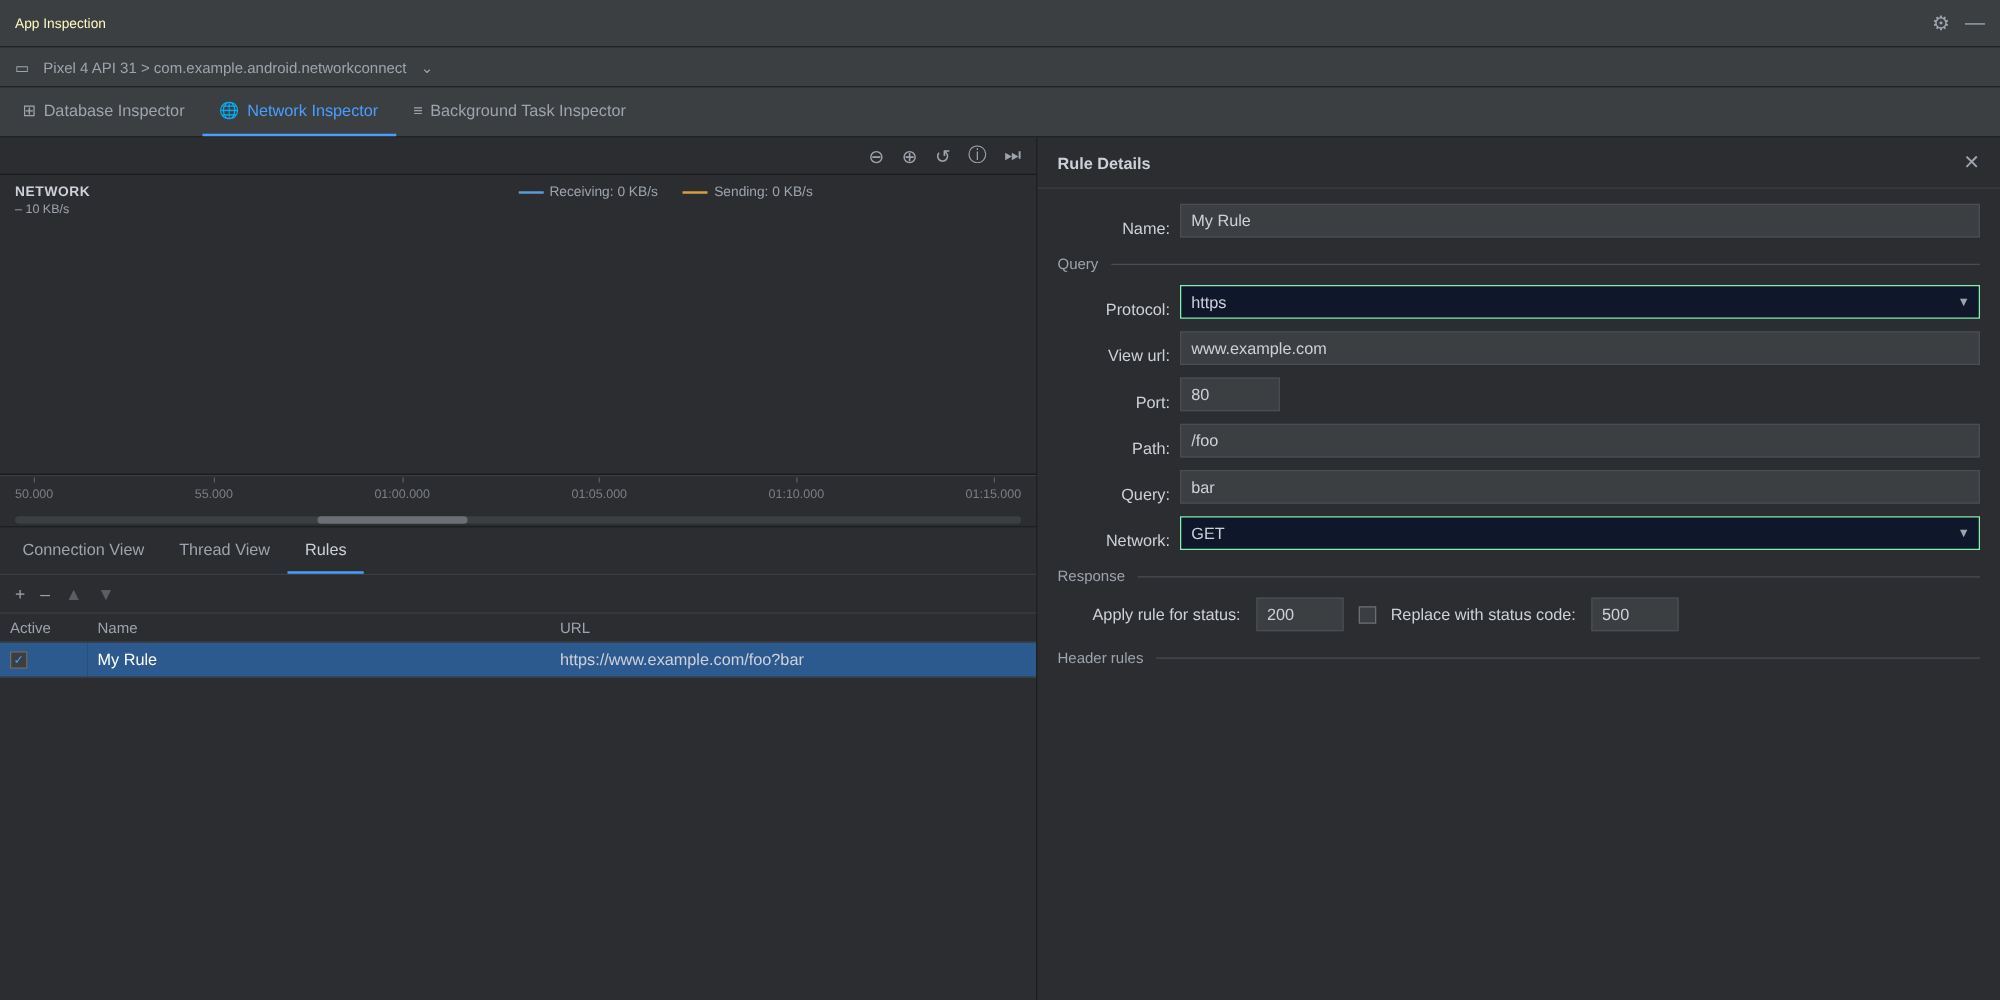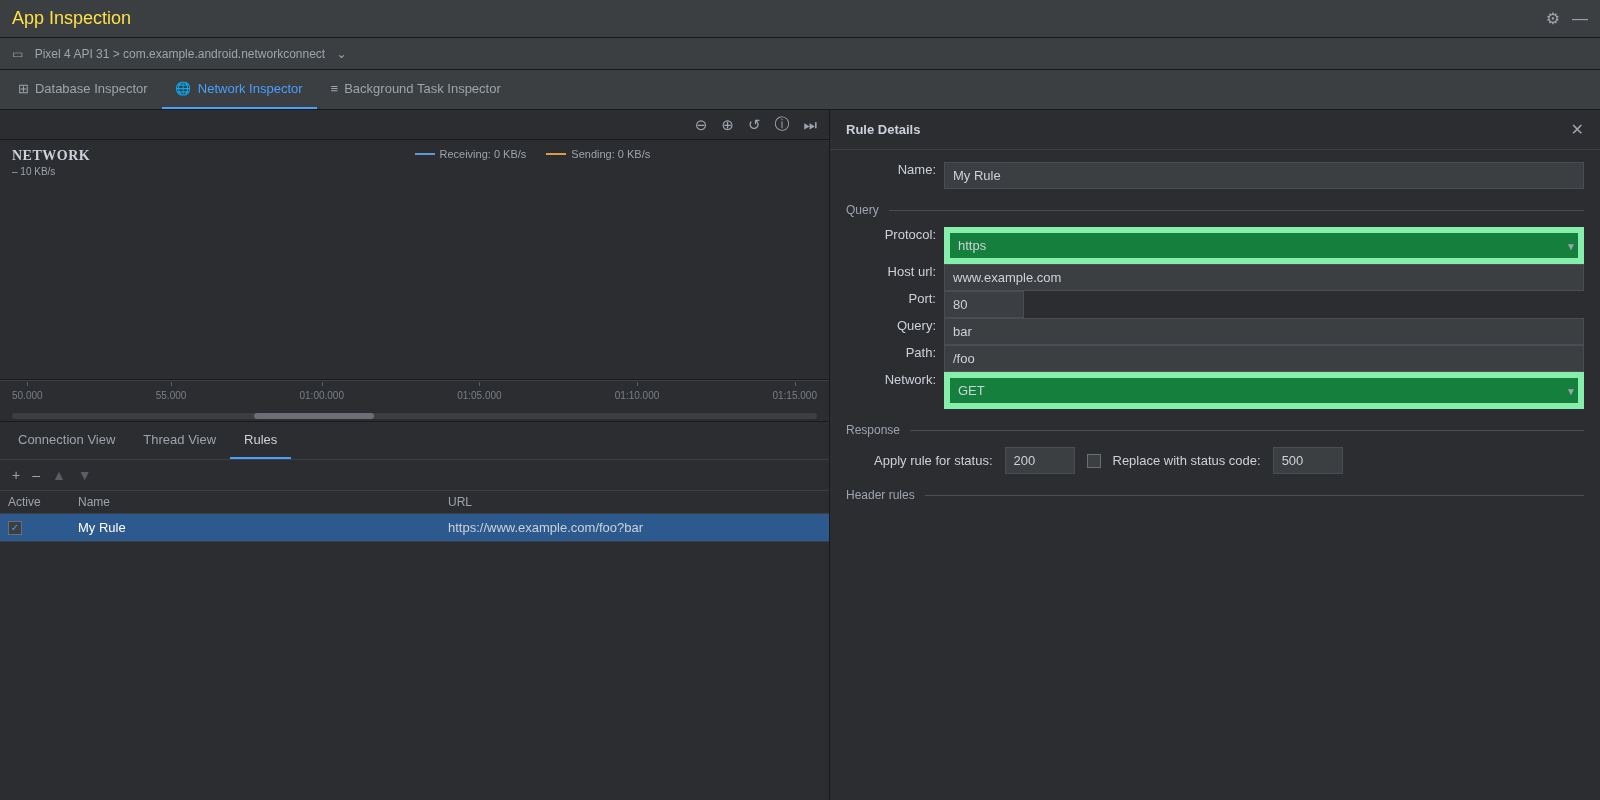--- a/index.html
+++ b/index.html
@@ -20,22 +20,22 @@
       justify-content: space-between;
       background: #3c3f41;
       height: 38px;
       padding: 0 12px;
       border-bottom: 1px solid #1a1a1a;
     }
     .title-bar-left {
       display: flex;
       align-items: center;
       gap: 8px;
-      color: #fde047;
-      font-size: 18px;
+      color: #fef9c3;
+      font-size: 11px;
     }
     .title-bar-right {
       display: flex;
       align-items: center;
       gap: 12px;
     }
     .title-bar-icon {
       color: #9da4ae;
       font-size: 16px;
     }
@@ -127,25 +127,24 @@
 
     
     .network-chart {
       flex: 0 0 240px;
       background: #2b2d30;
       padding: 8px 12px;
       position: relative;
       border-bottom: 1px solid #1a1a1a;
     }
     .network-title {
-      font-size: 14px;
+      font-size: 11px;
       font-weight: bold;
       color: #cdd1d9;
       letter-spacing: 0.5px;
-      font-family: Liberation Serif, serif;
     }
     .network-scale {
       font-size: 10px;
       color: #9da4ae;
       margin-top: 2px;
     }
     .network-legend {
       position: absolute;
       top: 8px;
       left: 50%;
@@ -342,21 +341,22 @@
       padding: 0;
     }
 
     .rule-details-content {
       padding: 12px 16px;
     }
 
     
     .form-row {
       display: flex;
-      align-items: flex-start;
+      align-items: flex-end;
+      margin-bottom: 10px;
       gap: 8px;
     }
     .form-label {
       font-size: 13px;
       color: #cdd1d9;
       width: 90px;
       flex-shrink: 0;
       text-align: right;
     }
     .form-input {
@@ -367,22 +367,22 @@
       padding: 5px 8px;
       font-size: 13px;
       outline: none;
     }
     .select-wrapper {
       flex: 1;
       position: relative;
     }
     .select-wrapper select {
       width: 100%;
-      background: #15803d;
-      border: 6px solid #86efac;
+      background: #0f172a;
+      border: 1px solid #86efac;
       color: #cdd1d9;
       padding: 5px 8px;
       font-size: 13px;
       outline: none;
       appearance: none;
       cursor: pointer;
     }
     .select-arrow {
       position: absolute;
       right: 8px;
@@ -598,37 +598,37 @@
           <select>
             <option>https</option>
             <option>http</option>
             <option>any</option>
           </select>
           <span class="select-arrow">▼</span>
         </div>
       </div>
 
       <div class="form-row">
-        <span class="form-label">Host url:</span>
+        <span class="form-label">View url:</span>
         <input class="form-input" type="text" value="www.example.com" style="">
       </div>
 
       <div class="form-row">
         <span class="form-label">Port:</span>
         <input class="form-input port-input" type="text" value="80" style="">
       </div>
 
       <div class="form-row">
+        <span class="form-label">Path:</span>
+        <input class="form-input" type="text" value="/foo" style="">
+      </div>
+
+      <div class="form-row">
         <span class="form-label">Query:</span>
         <input class="form-input" type="text" value="bar" style="">
-      </div>
-
-      <div class="form-row">
-        <span class="form-label">Path:</span>
-        <input class="form-input" type="text" value="/foo" style="">
       </div>
 
       <div class="form-row">
         <span class="form-label">Network:</span>
         <div class="select-wrapper">
           <select>
             <option>GET</option>
             <option>POST</option>
             <option>PUT</option>
             <option>DELETE</option>

